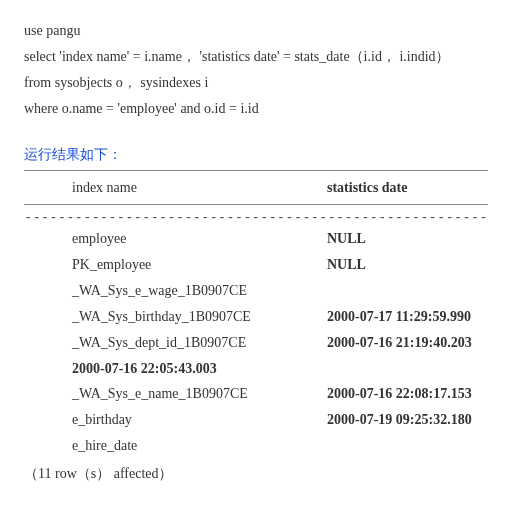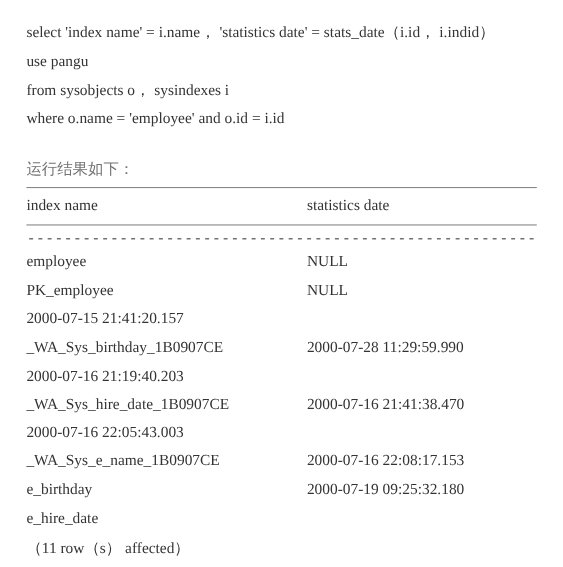--- a/index.html
+++ b/index.html
@@ -7,47 +7,48 @@
     font-family: "SimSun", "宋体", serif;
     font-size: 14px;
     color: #333;
     background: #fff;
     padding: 18px 24px;
     width: 512px;
     line-height: 1.85;
   }
   .code-block div { white-space: nowrap; }
   .spacer { height: 12px; }
-  .result-label { color: #737373; margin-top: 8px; }
+  .result-label { color: #1d4ed8; margin-top: 8px; }
   .hr-line {
     border: none;
     border-top: 1px solid #888;
     margin: 3px 0 4px 0;
   }
   .dash-line {
     letter-spacing: 0;
     white-space: nowrap;
     overflow: hidden;
     color: #555;
     font-family: monospace, "SimSun";
     line-height: 1.2;
   }
   .header-row, .data-row {
     display: flex;
+    margin-left: 48px;
   }
   .col1 { width: 255px; flex-shrink: 0; }
-  .col2 { flex: 1; }
+  .col2 { flex: 1; font-weight: bold; }
   .footer { margin-top: 2px; }
 </style>
 </head>
 <body>
 
 <div class="code-block">
+  <div>use pangu</div>
   <div>select 'index name' = i.name，   'statistics date' = stats_date（i.id，   i.indid）</div>
-  <div>use pangu</div>
   <div>from sysobjects o，   sysindexes i</div>
   <div>where o.name = 'employee' and o.id = i.id</div>
 </div>
 
 <div class="spacer"></div>
 
 <div class="result-label">运行结果如下：</div>
 
 <hr class="hr-line">
 
@@ -63,32 +64,29 @@
 <div id="rows-container">
     <div class="data-row">
       <div class="col1">employee</div>
       <div class="col2">NULL</div>
     </div>
     <div class="data-row">
       <div class="col1">PK_employee</div>
       <div class="col2"> NULL</div>
     </div>
     <div class="data-row">
-      <div class="col2">2000-07-15 21:41:20.157</div>
+      <div class="col1">_WA_Sys_e_wage_1B0907CE</div>
     </div>
     <div class="data-row">
       <div class="col1">_WA_Sys_birthday_1B0907CE</div>
-      <div class="col2">2000-07-28 11:29:59.990</div>
+      <div class="col2">2000-07-17 11:29:59.990</div>
     </div>
     <div class="data-row">
+      <div class="col1">_WA_Sys_dept_id_1B0907CE</div>
       <div class="col2">2000-07-16 21:19:40.203</div>
-    </div>
-    <div class="data-row">
-      <div class="col1">_WA_Sys_hire_date_1B0907CE</div>
-      <div class="col2"> 2000-07-16 21:41:38.470</div>
     </div>
     <div class="data-row">
       <div class="col2"> 2000-07-16 22:05:43.003</div>
     </div>
     <div class="data-row">
       <div class="col1">_WA_Sys_e_name_1B0907CE</div>
       <div class="col2">2000-07-16 22:08:17.153</div>
     </div>
     <div class="data-row">
       <div class="col1">e_birthday</div>

